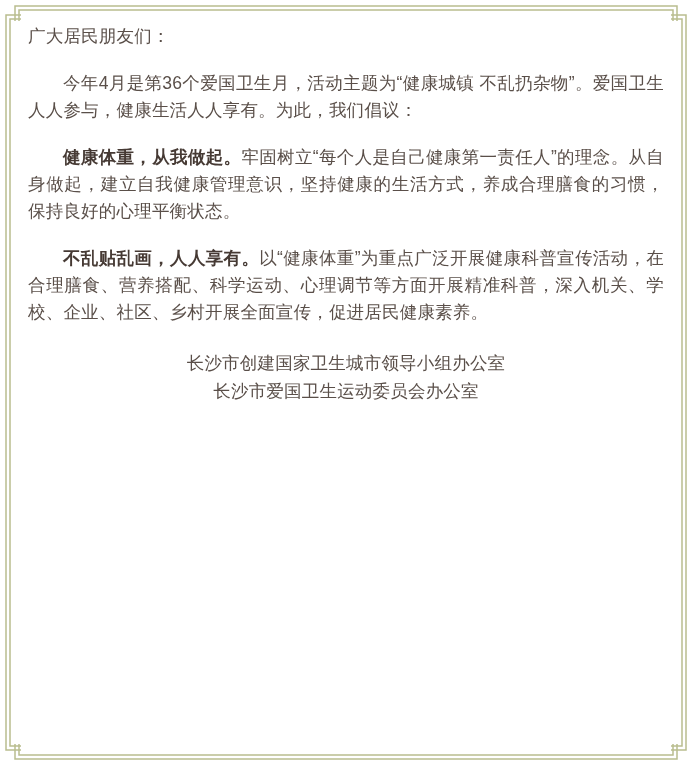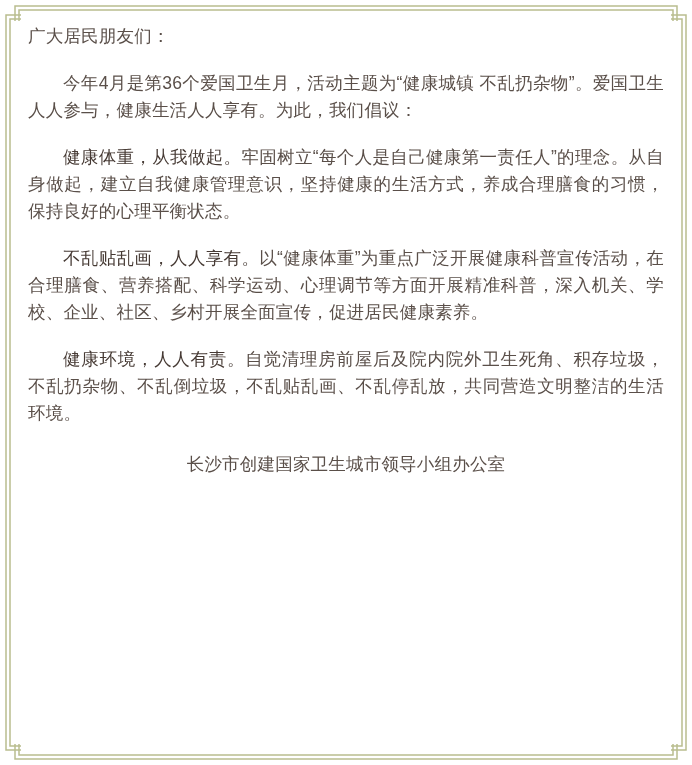--- a/index.html
+++ b/index.html
@@ -38,21 +38,21 @@
     color: var(--text);
     font-size: 17.5px;
     line-height: 27px;
     letter-spacing: 0.2px;
     text-align: justify;
   }
   .para { margin-bottom: 20px; }
   .indent { text-indent: 2em; }
   .salutation { margin-bottom: 20px; }
   .para b {
-    font-weight: normal;
+    font-weight: bold;
     color: var(--heading);
   }
   .sig {
     text-align: center;
     line-height: 27.5px;
   }
   .sig-block { margin-top: 24px; }
 </style>
 </head>
 <body>
@@ -78,21 +78,21 @@
 
     <p class="salutation">广大居民朋友们：</p>
 
     <p class="para indent">今年4月是第36个爱国卫生月，活动主题为“健康城镇 不乱扔杂物”。爱国卫生人人参与，健康生活人人享有。为此，我们倡议：</p>
 
     <p class="para indent"><b>健康体重，从我做起。</b><span>牢固树立“每个人是自己健康第一责任人”的理念。从自身做起，建立自我健康管理意识，坚持健康的生活方式，养成合理膳食的习惯，保持良好的心理平衡状态。</span></p>
 
     <p class="para indent"><b>不乱贴乱画，人人享有。</b><span>以“健康体重”为重点广泛开展健康科普宣传活动，在合理膳食、营养搭配、科学运动、心理调节等方面开展精准科普，深入机关、学校、企业、社区、乡村开展全面宣传，促进居民健康素养。</span></p>
 
 
-    <p class="para indent"><b>健康环境，人人有责。</b><span>自觉清理房前屋后及院内院外卫生死角、积存垃圾，不乱扔杂物、不乱倒垃圾，不乱贴乱画、不乱停乱放，共同营造文明整洁的生活环境。</span></p>
 
 
     <div class="sig-block">
       <p class="sig">长沙市创建国家卫生城市领导小组办公室</p>
+      <p class="sig">长沙市爱国卫生运动委员会办公室</p>
     </div>
 
   </div>
 </div>
 
 </body></html>

